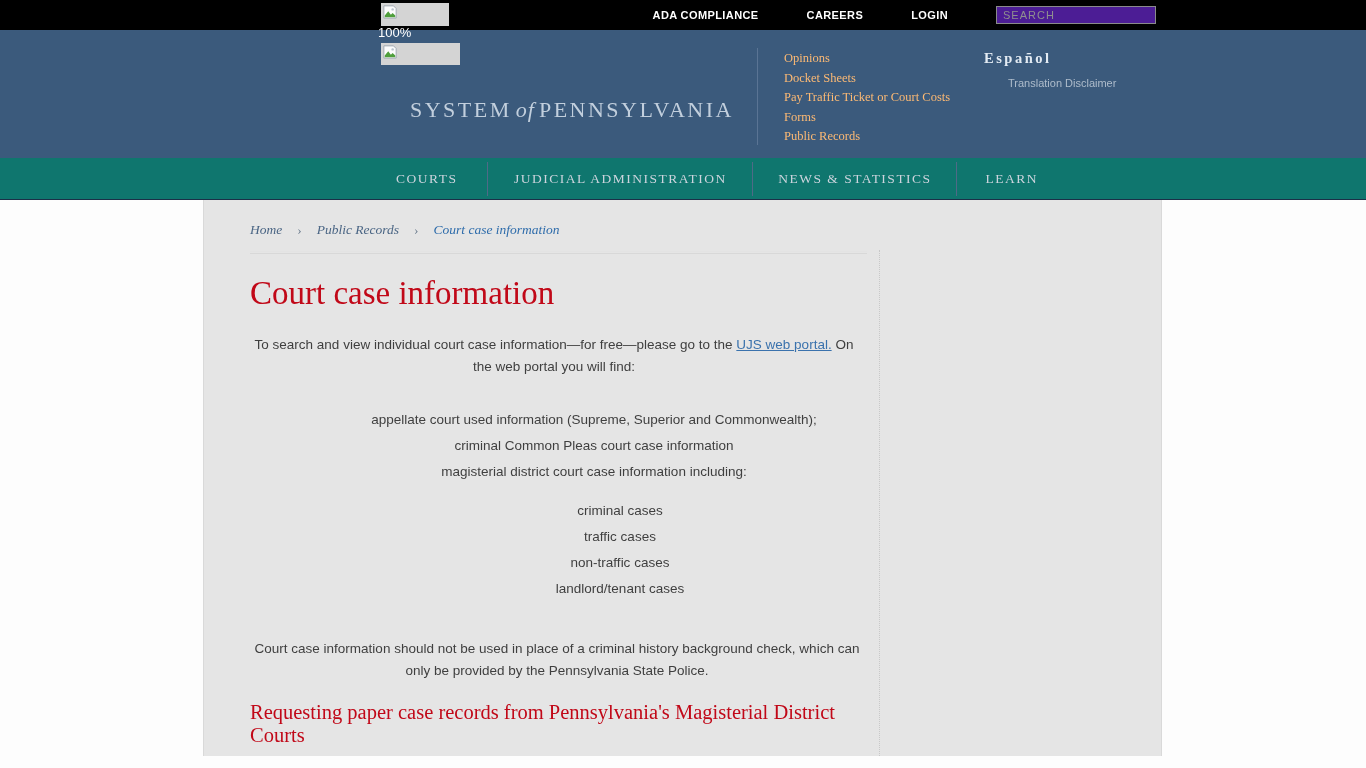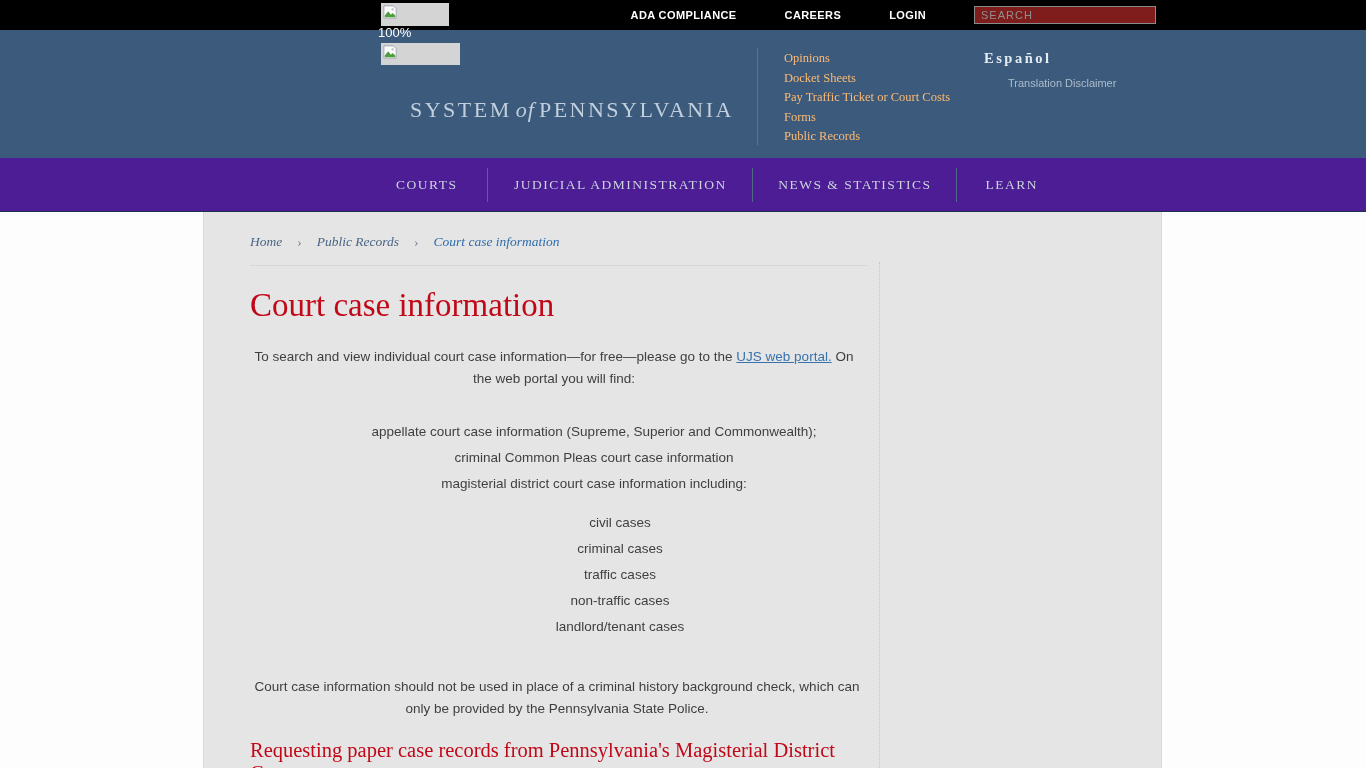--- a/index.html
+++ b/index.html
@@ -15,22 +15,22 @@
   .topbar {
     height:30px; background:#000;
     display:flex; justify-content:flex-end; align-items:center;
     gap:48px; padding-right:210px;
   }
   .topbar-link {
     color:#fff; font-size:11px; font-weight:bold; letter-spacing:.4px;
     cursor:pointer; white-space:nowrap;
   }
   .search-input {
-    width:182px; height:18px;
-    background:#7f1d1d; border:1px solid #8a8a8a;
+    width:160px; height:18px;
+    background:#4c1d95; border:1px solid #8a8a8a;
     color:#bbb; font-size:11px; letter-spacing:1px;
     padding:0 6px; font-family:"Liberation Sans", sans-serif;
   }
   .search-input::placeholder { color:#8f8f8f; }
 
   
   .header {
     height:128px; background:#3b5a7c; position:relative;
   }
   .site-title {
@@ -66,21 +66,21 @@
   }
   .img-ph1 { left:381px; top:3px;  width:68px; height:23px; }
   .img-ph2 { left:381px; top:43px; width:79px; height:22px; }
   .zoom-label {
     position:absolute; left:378px; top:25px; z-index:6;
     color:#fff; font-size:13px;
   }
 
   
   .nav {
-    height:54px; background:#4c1d95; border-bottom:1px solid #1b3048;
+    height:42px; background:#0f766e; border-bottom:1px solid #1b3048;
   }
   .nav-inner {
     margin-left:366px; width:700px; height:100%;
     display:flex; align-items:stretch;
   }
   .nav-item {
     display:flex; align-items:center; justify-content:center;
     font-family:"Liberation Serif", serif;
     font-size:13.5px; letter-spacing:1.5px; color:#ccd4dd;
     cursor:pointer; white-space:nowrap;
@@ -206,27 +206,26 @@
       <span class="crumb">Home</span><span class="crumb-sep">›</span><span class="crumb">Public Records</span><span class="crumb-sep">›</span><span class="crumb current">Court case information</span>
     </div>
 
     <div class="rule"></div>
 
     <h1 class="page-title">Court case information</h1>
 
     <p class="body-text intro"><span>To search and view individual court case information—for free—please go to the </span><a class="text-link">UJS web portal.</a><span> On the web portal you will find:</span></p>
 
     <div class="body-text list-l1">
-      <div class="li">appellate court case information (Supreme, Superior and Commonwealth);</div>
+      <div class="li">appellate court used information (Supreme, Superior and Commonwealth);</div>
       <div class="li">criminal Common Pleas court case information</div>
       <div class="li">magisterial district court case information including:</div>
     </div>
 
     <div class="body-text list-l2">
-      <div class="li">civil cases</div>
       <div class="li">criminal cases</div>
       <div class="li">traffic cases</div>
       <div class="li">non-traffic cases</div>
       <div class="li">landlord/tenant cases</div>
     </div>
 
     <p class="body-text note">Court case information should not be used in place of a criminal history background check, which can only be provided by the Pennsylvania State Police.</p>
 
     <h2 class="sub-heading">Requesting paper case records from Pennsylvania's Magisterial District Courts</h2>
 

